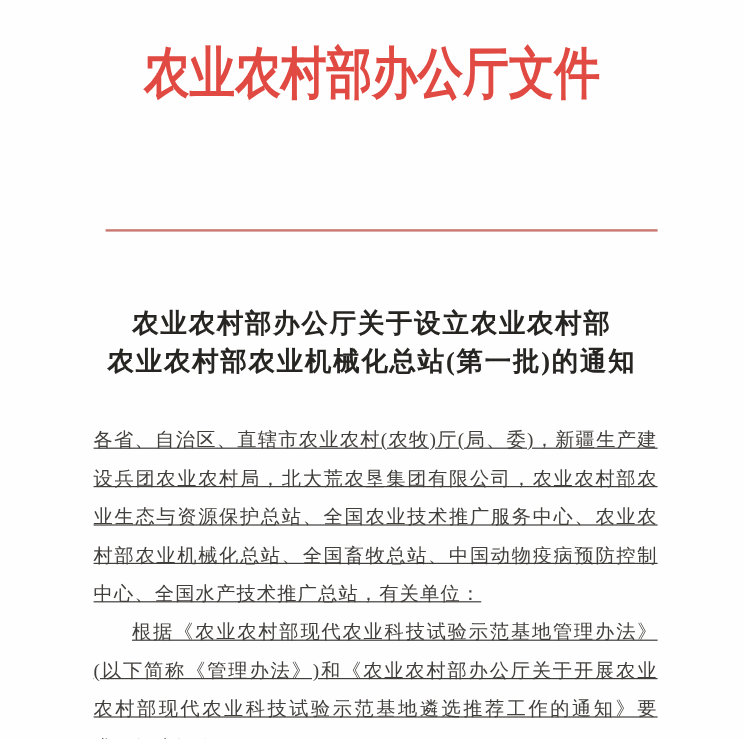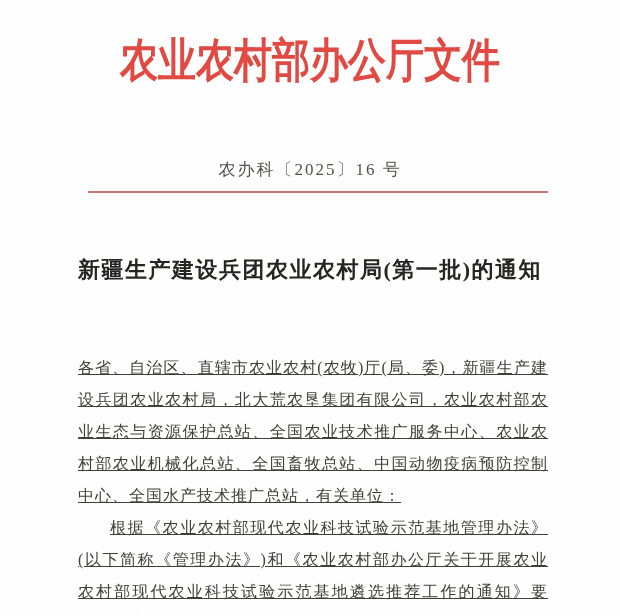--- a/index.html
+++ b/index.html
@@ -81,26 +81,26 @@
     text-indent: 2em;
   }
 </style>
 </head>
 <body>
 
 <div class="page">
 
   <div class="letterhead">农业农村部办公厅文件</div>
 
-  <div class="doc-number">农办科〔2025〕16 号</div>
 
   <div class="red-divider"></div>
 
   <div class="doc-title">
-    <div>新疆生产建设兵团农业农村局(第一批)的通知</div>
+    <div>农业农村部办公厅关于设立农业农村部</div>
+    <div>农业农村部农业机械化总站(第一批)的通知</div>
   </div>
 
   <div class="doc-body">
     <p class="addressee">各省、自治区、直辖市农业农村(农牧)厅(局、委)，新疆生产建设兵团农业农村局，北大荒农垦集团有限公司，农业农村部农业生态与资源保护总站、全国农业技术推广服务中心、农业农村部农业机械化总站、全国畜牧总站、中国动物疫病预防控制中心、全国水产技术推广总站，有关单位：</p>
     <p class="indent">根据《农业农村部现代农业科技试验示范基地管理办法》(以下简称《管理办法》)和《农业农村部办公厅关于开展农业农村部现代农业科技试验示范基地遴选推荐工作的通知》要求，经省级农</p>
   </div>
 
 </div>
 
 </body></html>

